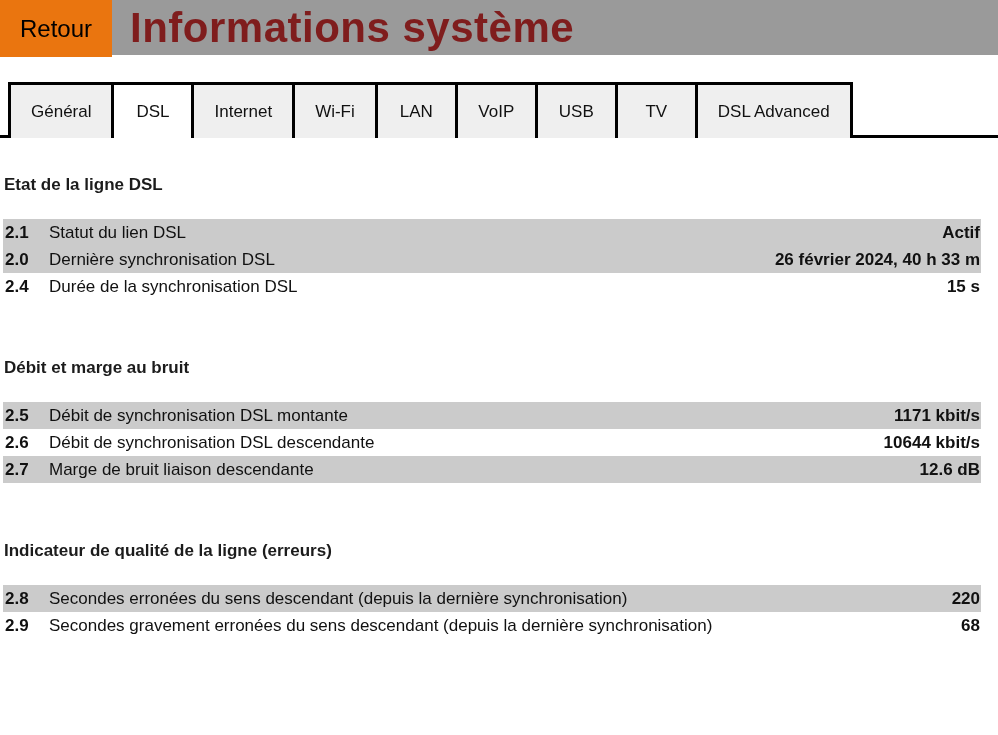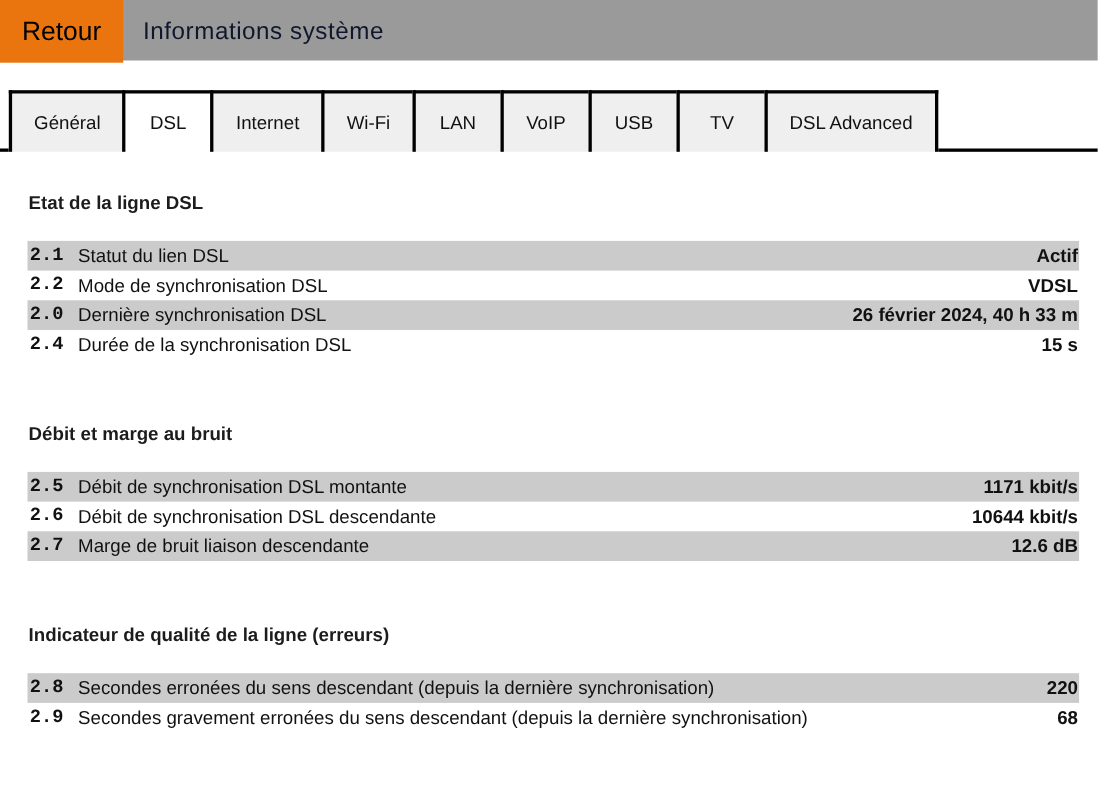--- a/index.html
+++ b/index.html
@@ -5,42 +5,42 @@
   * { margin:0; padding:0; box-sizing:border-box; }
   html,body { width:998px; height:735px; background:#fff; overflow:hidden;
               font-family:"Liberation Sans", sans-serif; color:#111; }
 
   
   .header { position:relative; height:55px; background:#9a9a9a; }
   .back-btn { position:absolute; left:0; top:0; width:112px; height:57px;
               background:#ea750f; border:none; color:#000; font-size:24px;
               font-family:"Liberation Sans", sans-serif;
               display:flex; align-items:center; justify-content:center; cursor:pointer; }
-  .title { margin-left:130px; line-height:55px; color:#0f172a; font-size:22px;
-           font-weight:normal; letter-spacing:.5px; white-space:nowrap; }
+  .title { margin-left:130px; line-height:55px; color:#7f1d1d; font-size:42px;
+           font-weight:bold; letter-spacing:.5px; white-space:nowrap; }
 
   
   .tabbar { display:flex; height:56px; margin-top:27px; align-items:stretch; }
   .tab-spacer-left  { width:8px;  border-bottom:3px solid #000; }
   .tab-spacer-right { flex:1;     border-bottom:3px solid #000; }
   .tab { background:#efefef; border-top:3px solid #000; border-left:3px solid #000;
          min-width:80px; padding:12px 20px; display:flex; align-items:center;
          justify-content:center; font-size:17px; cursor:pointer; white-space:nowrap; }
   .tab.last { border-right:3px solid #000; }
   .tab.active { background:#fff; }
 
   
-  .main { padding:0 17px 0 25px; }
+  .main { padding:0 17px 0 3px; }
   .section-heading { font-size:17px; font-weight:bold; color:#1c1c1c; margin-left:1px; }
   .section-heading.first { margin-top:37px; }
   .section-heading.next  { margin-top:58px; }
   .rows { margin-top:24px; }
   .row { display:flex; height:27px; line-height:27px; font-size:17px; }
   .row.shaded { background:#cbcbcb; }
-  .row-num   { font-weight:bold; width:46px; padding-left:2px; flex:none;font-family:Liberation Mono, monospace; }
+  .row-num   { font-weight:bold; width:46px; padding-left:2px; flex:none; }
   .row-label { flex:1; white-space:nowrap; overflow:hidden; }
   .row-value { font-weight:bold; text-align:right; white-space:nowrap; padding-right:1px; }
 </style>
 </head>
 <body>
 
 <header class="header">
   <button class="back-btn">Retour</button>
   <div class="title">Informations système</div>
 </header>
@@ -60,25 +60,20 @@
 </nav>
 
 <main class="main">
 
   <h2 class="section-heading first">Etat de la ligne DSL</h2>
   <div class="rows">
     <div class="row shaded">
       <span class="row-num">2.1</span>
       <span class="row-label">Statut du lien DSL</span>
       <span class="row-value">Actif</span>
-    </div>
-    <div class="row">
-      <span class="row-num">2.2</span>
-      <span class="row-label">Mode de synchronisation DSL</span>
-      <span class="row-value">VDSL</span>
     </div>
     <div class="row shaded">
       <span class="row-num">2.0</span>
       <span class="row-label">Dernière synchronisation DSL</span>
       <span class="row-value">26 février 2024, 40 h 33 m</span>
     </div>
     <div class="row">
       <span class="row-num">2.4</span>
       <span class="row-label">Durée de la synchronisation DSL</span>
       <span class="row-value">15 s</span>

